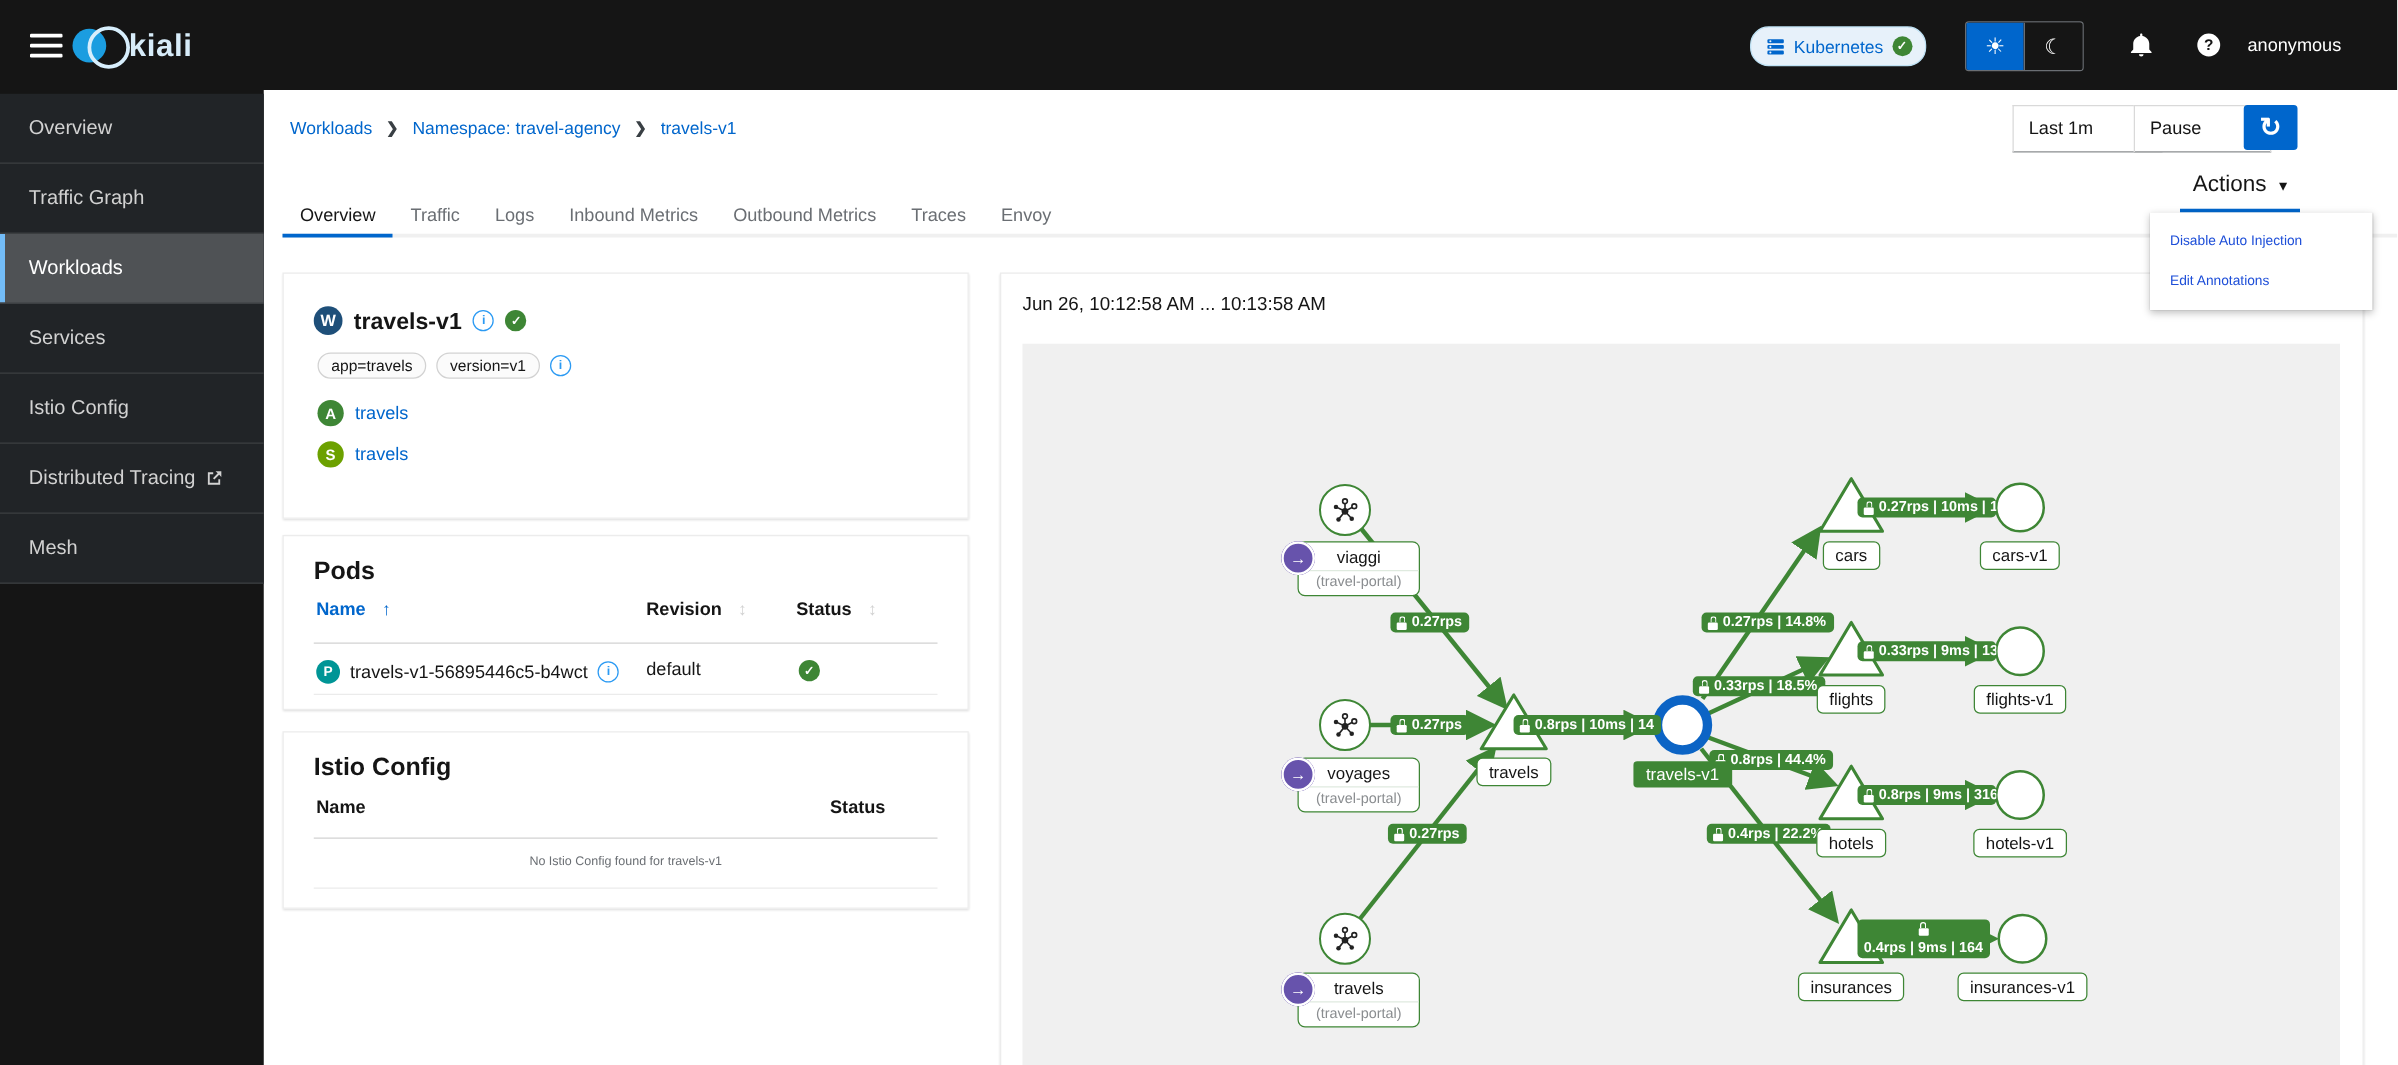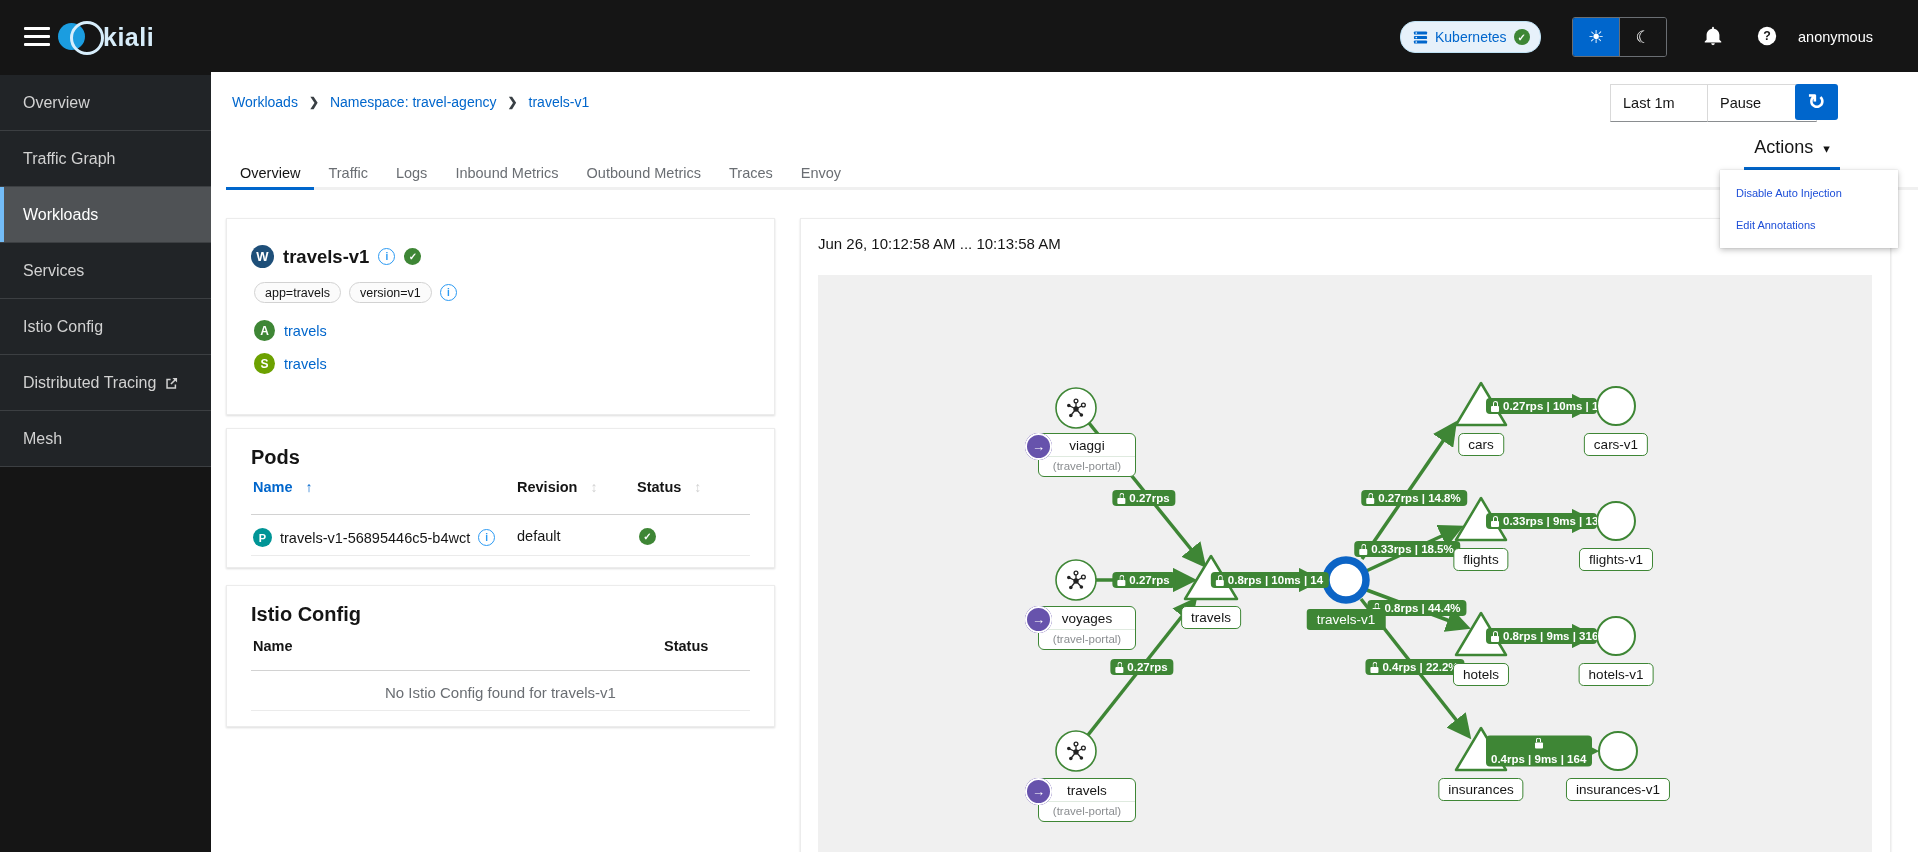--- a/index.html
+++ b/index.html
@@ -76,21 +76,21 @@
   .ref-row{position:absolute;left:27px;display:flex;align-items:center;gap:9px;}
   .ref-link{font-size:14.5px;color:#0066cc;cursor:pointer;}
   .card-title{position:absolute;left:24px;top:17px;font-size:20px;font-weight:700;}
   .th{font-size:14.5px;font-weight:700;position:absolute;display:flex;align-items:center;gap:13px;}
   .th-sorted{color:#0066cc;cursor:pointer;}
   .sort-up::after{content:"↑";color:#0066cc;font-size:14px;}
   .sort-both::after{content:"↕";color:#d2d2d2;font-size:14px;}
   .hr{position:absolute;left:24px;right:24px;height:1px;background:#d2d2d2;}
   .hr-light{background:#ebebeb;}
   .cell{position:absolute;font-size:14.5px;display:flex;align-items:center;gap:8px;}
-  .empty-msg{position:absolute;left:0;width:100%;text-align:center;font-size:15px;color:#6a6e73;}
+  .empty-msg{position:absolute;left:0;width:100%;text-align:center;font-size:10px;color:#6a6e73;}
 
   
   .graph-time{position:absolute;left:17px;top:16px;font-size:15px;color:#151515;}
   .canvas{position:absolute;left:17px;top:56px;width:1054px;height:578px;background:#f0f0f0;overflow:hidden;}
   .canvas svg.mesh{position:absolute;left:0;top:0;}
   .app-box{position:absolute;left:220px;width:96px;background:#fff;border:1.5px solid #3e8635;border-radius:6px;
     text-align:center;cursor:pointer;}
   .app-box .name{font-size:13.5px;padding:4px 6px 3px;}
   .app-box .ns{font-size:11.5px;color:#8a8d90;border-top:1px solid #dfeadf;padding:3px 4px 4px;}
   .purple-badge{position:absolute;left:-14px;top:-1px;width:27px;height:27px;border-radius:50%;background:#6753ac;

